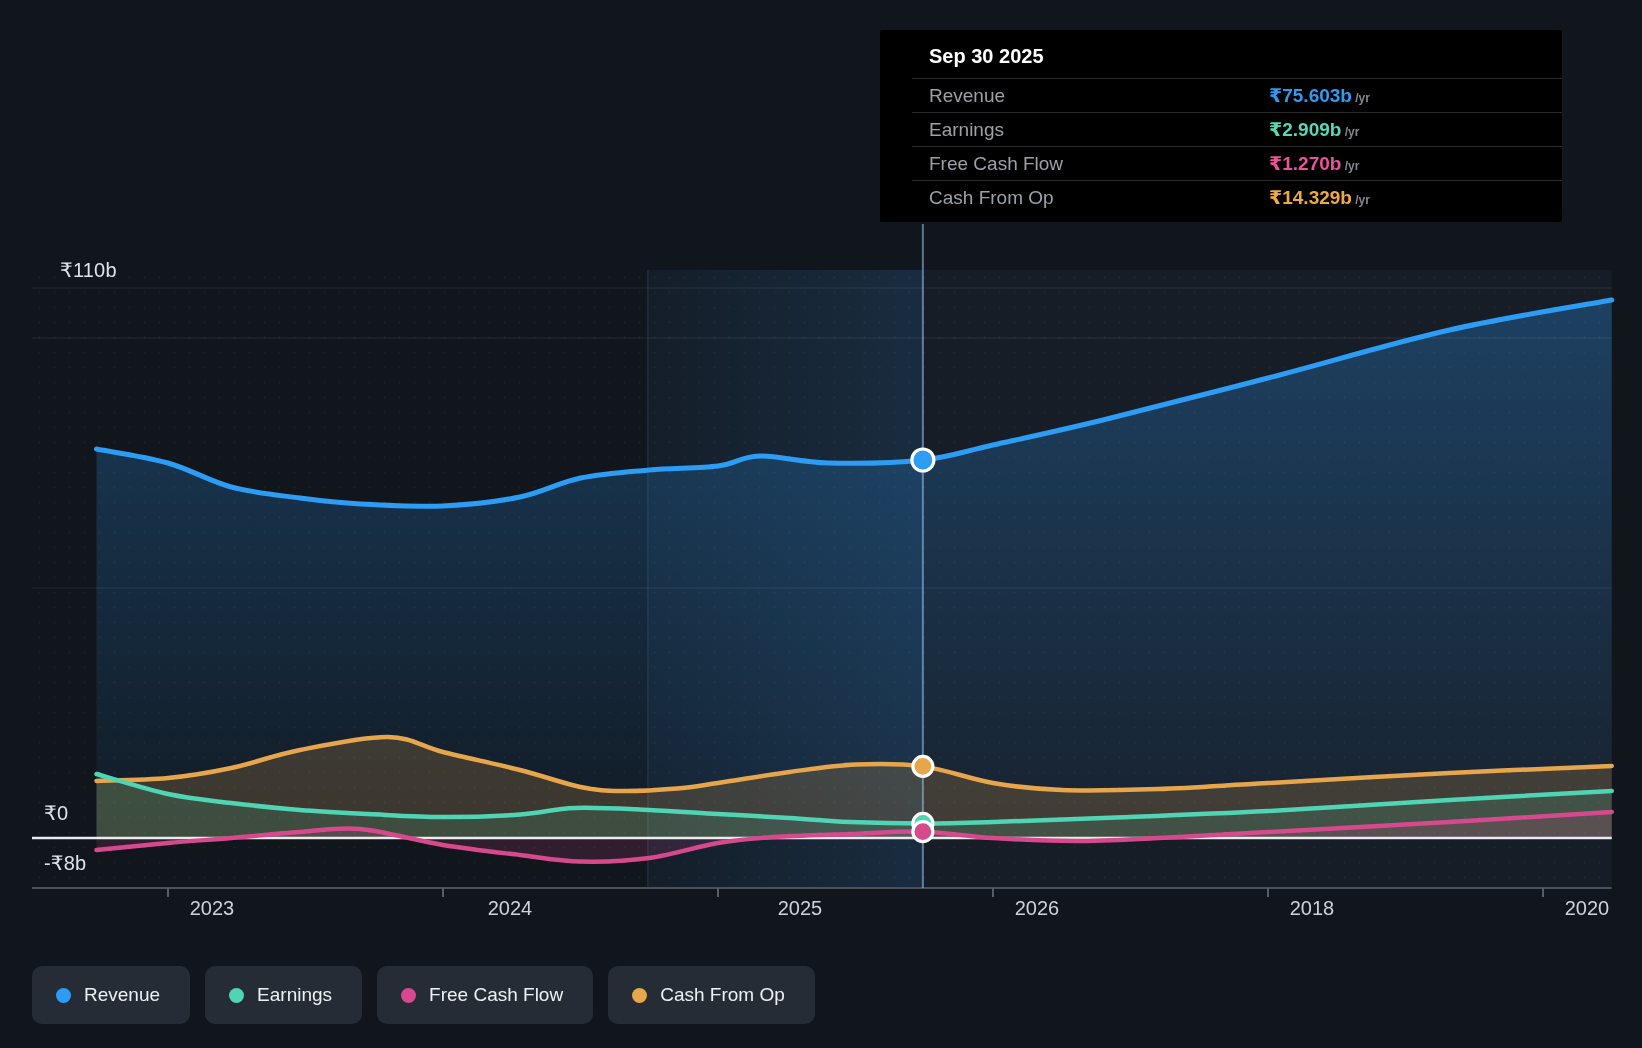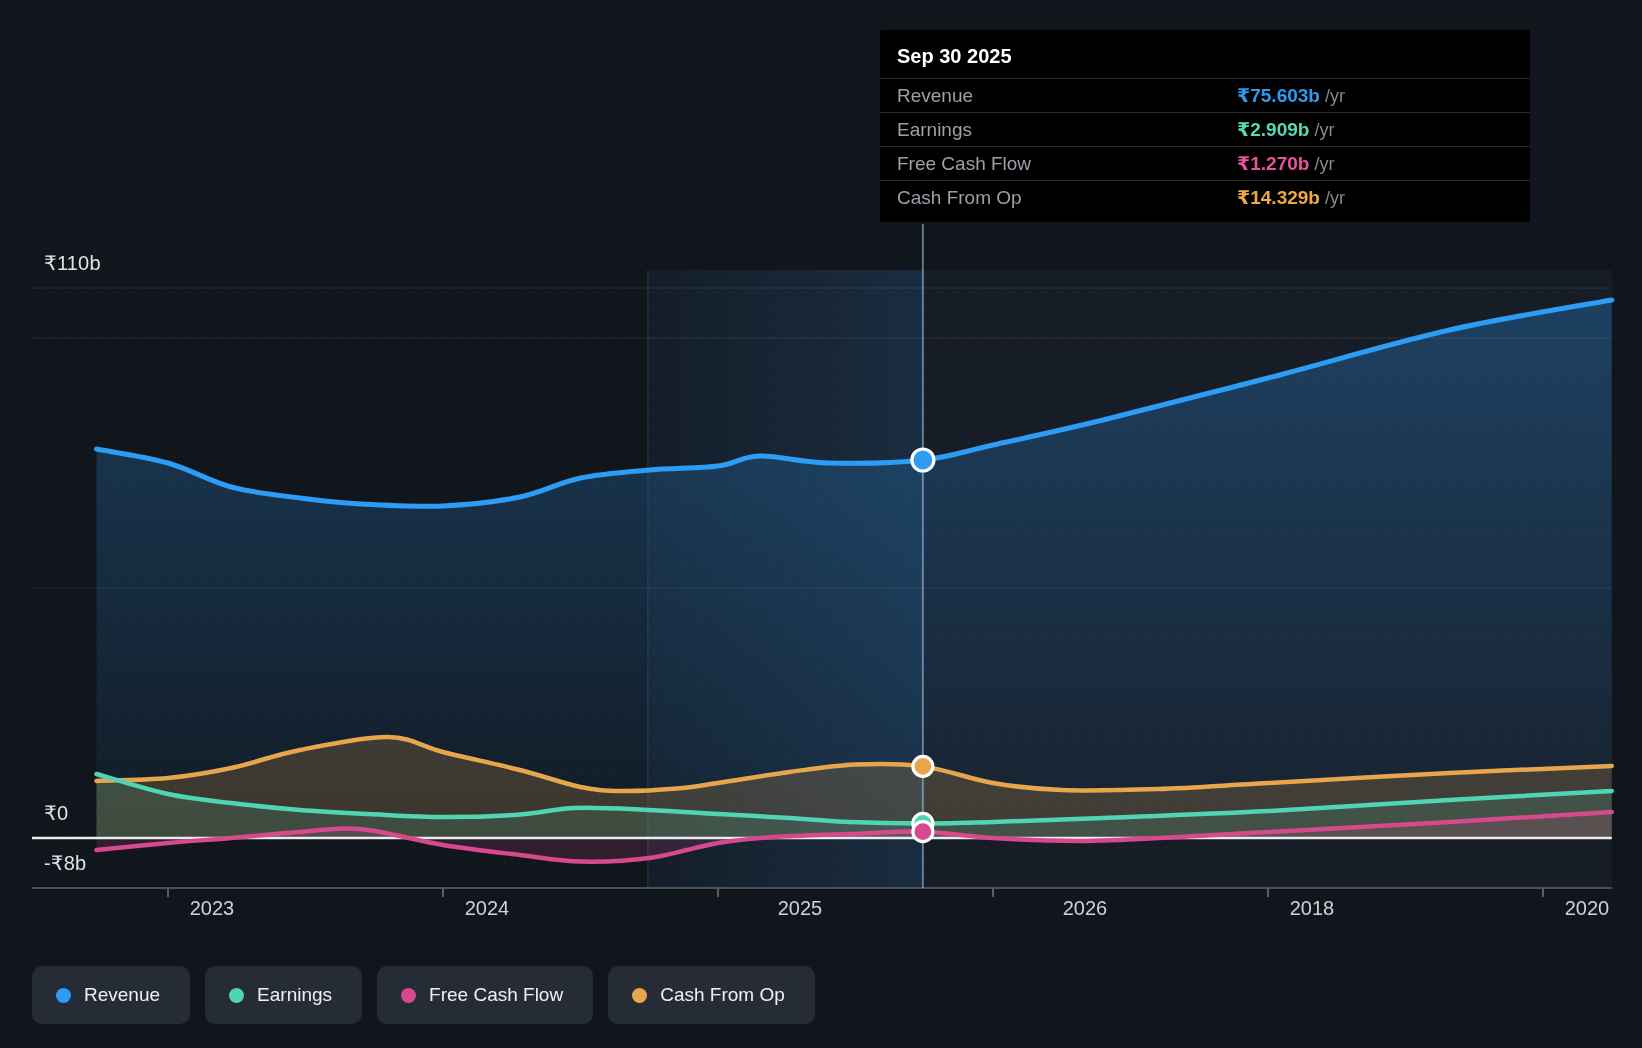--- a/index.html
+++ b/index.html
@@ -9,26 +9,26 @@
   svg#chart{position:absolute;left:0;top:0;}
   .dot-texture{position:absolute;left:32px;top:270px;width:1580px;height:618px;
     background-image:radial-gradient(circle, rgba(255,255,255,0.030) 1.2px, transparent 1.4px);
     background-size:15px 15px;pointer-events:none;}
   .y-label{position:absolute;left:44px;color:#dfe3e8;font-size:20px;letter-spacing:.2px;}
   .x-label{position:absolute;top:897px;transform:translateX(-50%);color:#ced3d9;font-size:20px;margin-left:44px;}
   .phase-band{position:absolute;left:0;top:288px;width:1642px;height:50px;line-height:50px;}
   .past-label{position:absolute;right:737px;color:#f3f5f7;font-size:19px;font-weight:700;}
   .fc-label{position:absolute;left:940px;color:#8d949d;font-size:19px;}
   .tooltip{position:absolute;left:880px;top:30px;width:650px;height:192px;background:#000;
-           border-radius:2px;}
+           border-radius:2px;padding-left:32px;}
   .ttitle{height:48px;line-height:52px;padding-left:17px;color:#fff;font-size:20px;font-weight:700;}
   .trow{position:relative;height:33px;line-height:33px;border-top:1px solid #2a2a2a;padding-left:17px;}
   .tlabel{color:#9aa1a9;font-size:19px;}
   .tval{position:absolute;left:357px;top:0;font-size:19px;font-weight:700;}
-  .tsuffix{color:#85898e;font-size:18px;font-weight:400;}
+  .tsuffix{color:#85898e;font-size:12px;font-weight:700;}
   .legend{position:absolute;left:32px;top:966px;display:flex;gap:15px;}
   .pill{display:flex;align-items:center;height:58px;padding:0 30px 0 24px;background:#262c35;
         border-radius:10px;cursor:pointer;}
   .pill .dot{width:15px;height:15px;border-radius:50%;margin-right:13px;}
   .pill .plabel{color:#eef1f3;font-size:19px;}
 </style>
 </head>
 <body>
 
 <div class="stage">
@@ -70,29 +70,29 @@
       <circle cx="922.87499999997" cy="459.985" r="11" fill="#2d9cf4" stroke="#ffffff" stroke-width="3.2"></circle>
       <circle cx="922.87499999997" cy="766.355" r="10" fill="#e7a64c" stroke="#ffffff" stroke-width="3.2"></circle>
       <circle cx="922.87499999997" cy="823.455" r="10" fill="#50d5b4" stroke="#ffffff" stroke-width="3.2"></circle>
       <circle cx="922.87499999997" cy="831.65" r="10" fill="#d6498d" stroke="#ffffff" stroke-width="3.2"></circle>
     </svg>
 
   <div class="dot-texture"></div>
 
 
   <div id="yLabels">
-      <div class="y-label" style="top: 251px;">₹110b</div>
+      <div class="y-label" style="top: 258px; margin-left: 16px;">₹110b</div>
       <div class="y-label" style="top: 801px;">₹0</div>
       <div class="y-label" style="top: 851px;">-₹8b</div>
     </div>
   <div id="xLabels">
       <div class="x-label" style="left: 168px;">2023</div>
-      <div class="x-label" style="left: 443px;">2024</div>
+      <div class="x-label" style="left: 466px;">2024</div>
       <div class="x-label" style="left: 756px;">2025</div>
-      <div class="x-label" style="left: 1041px;">2026</div>
+      <div class="x-label" style="left: 993px;">2026</div>
       <div class="x-label" style="left: 1268px;">2018</div>
       <div class="x-label" style="left: 1543px;">2020</div>
     </div>
 
   <div class="tooltip">
     <div class="ttitle">Sep 30 2025</div>
     <div id="tooltipRows">
         <div class="trow"><span class="tlabel">Revenue</span><span class="tval" style="color: rgb(45, 155, 240);">₹75.603b<span class="tsuffix"> /yr</span></span></div>
         <div class="trow"><span class="tlabel">Earnings</span><span class="tval" style="color: rgb(85, 217, 184);">₹2.909b<span class="tsuffix"> /yr</span></span></div>
         <div class="trow"><span class="tlabel">Free Cash Flow</span><span class="tval" style="color: rgb(232, 83, 154); text-align: right;">₹1.270b<span class="tsuffix"> /yr</span></span></div>

